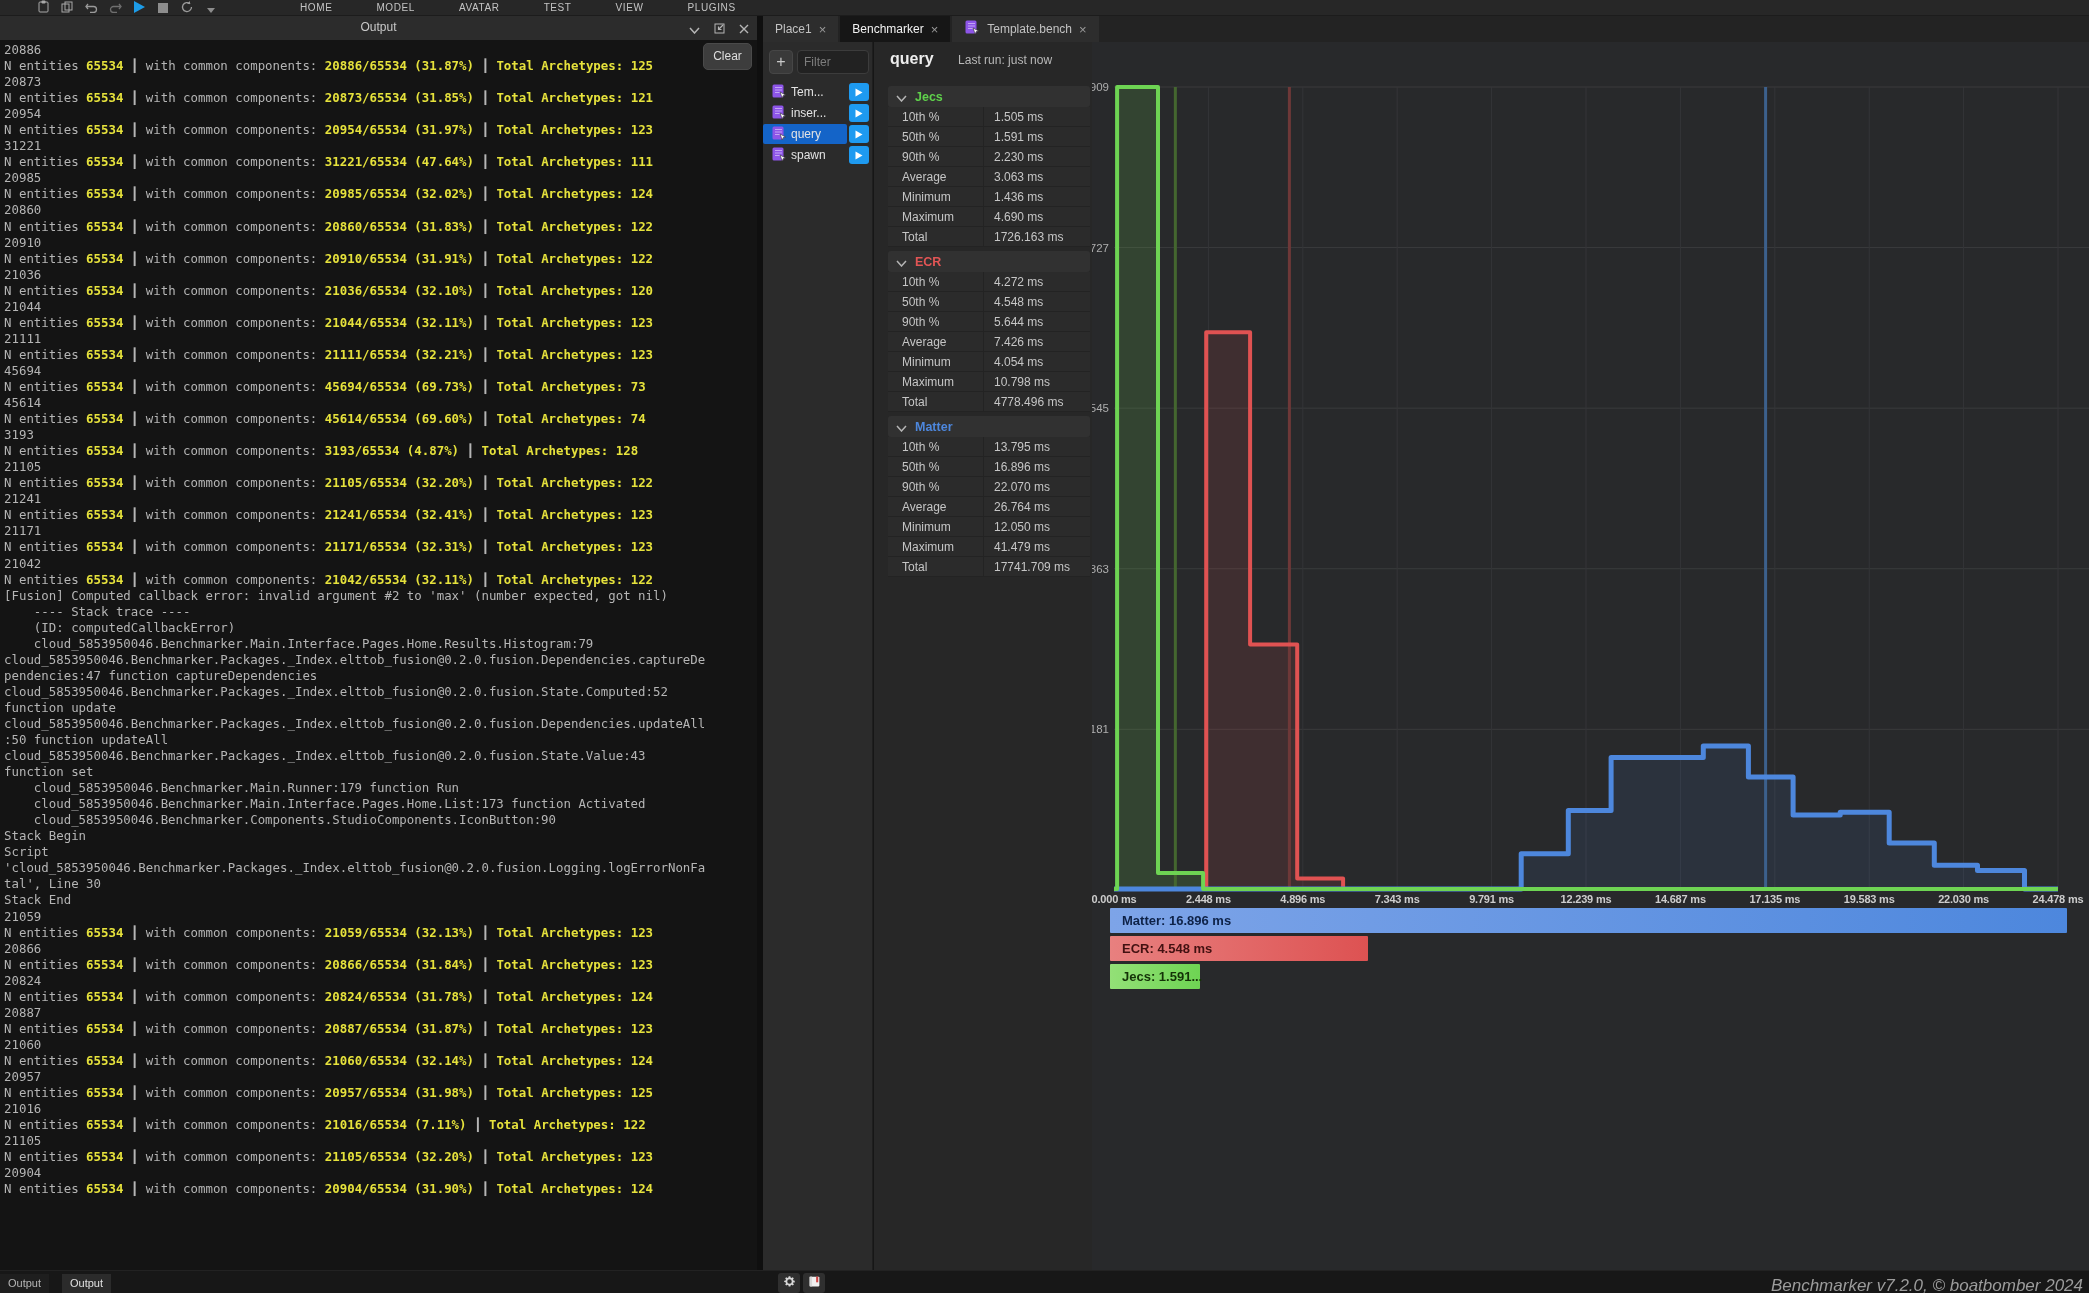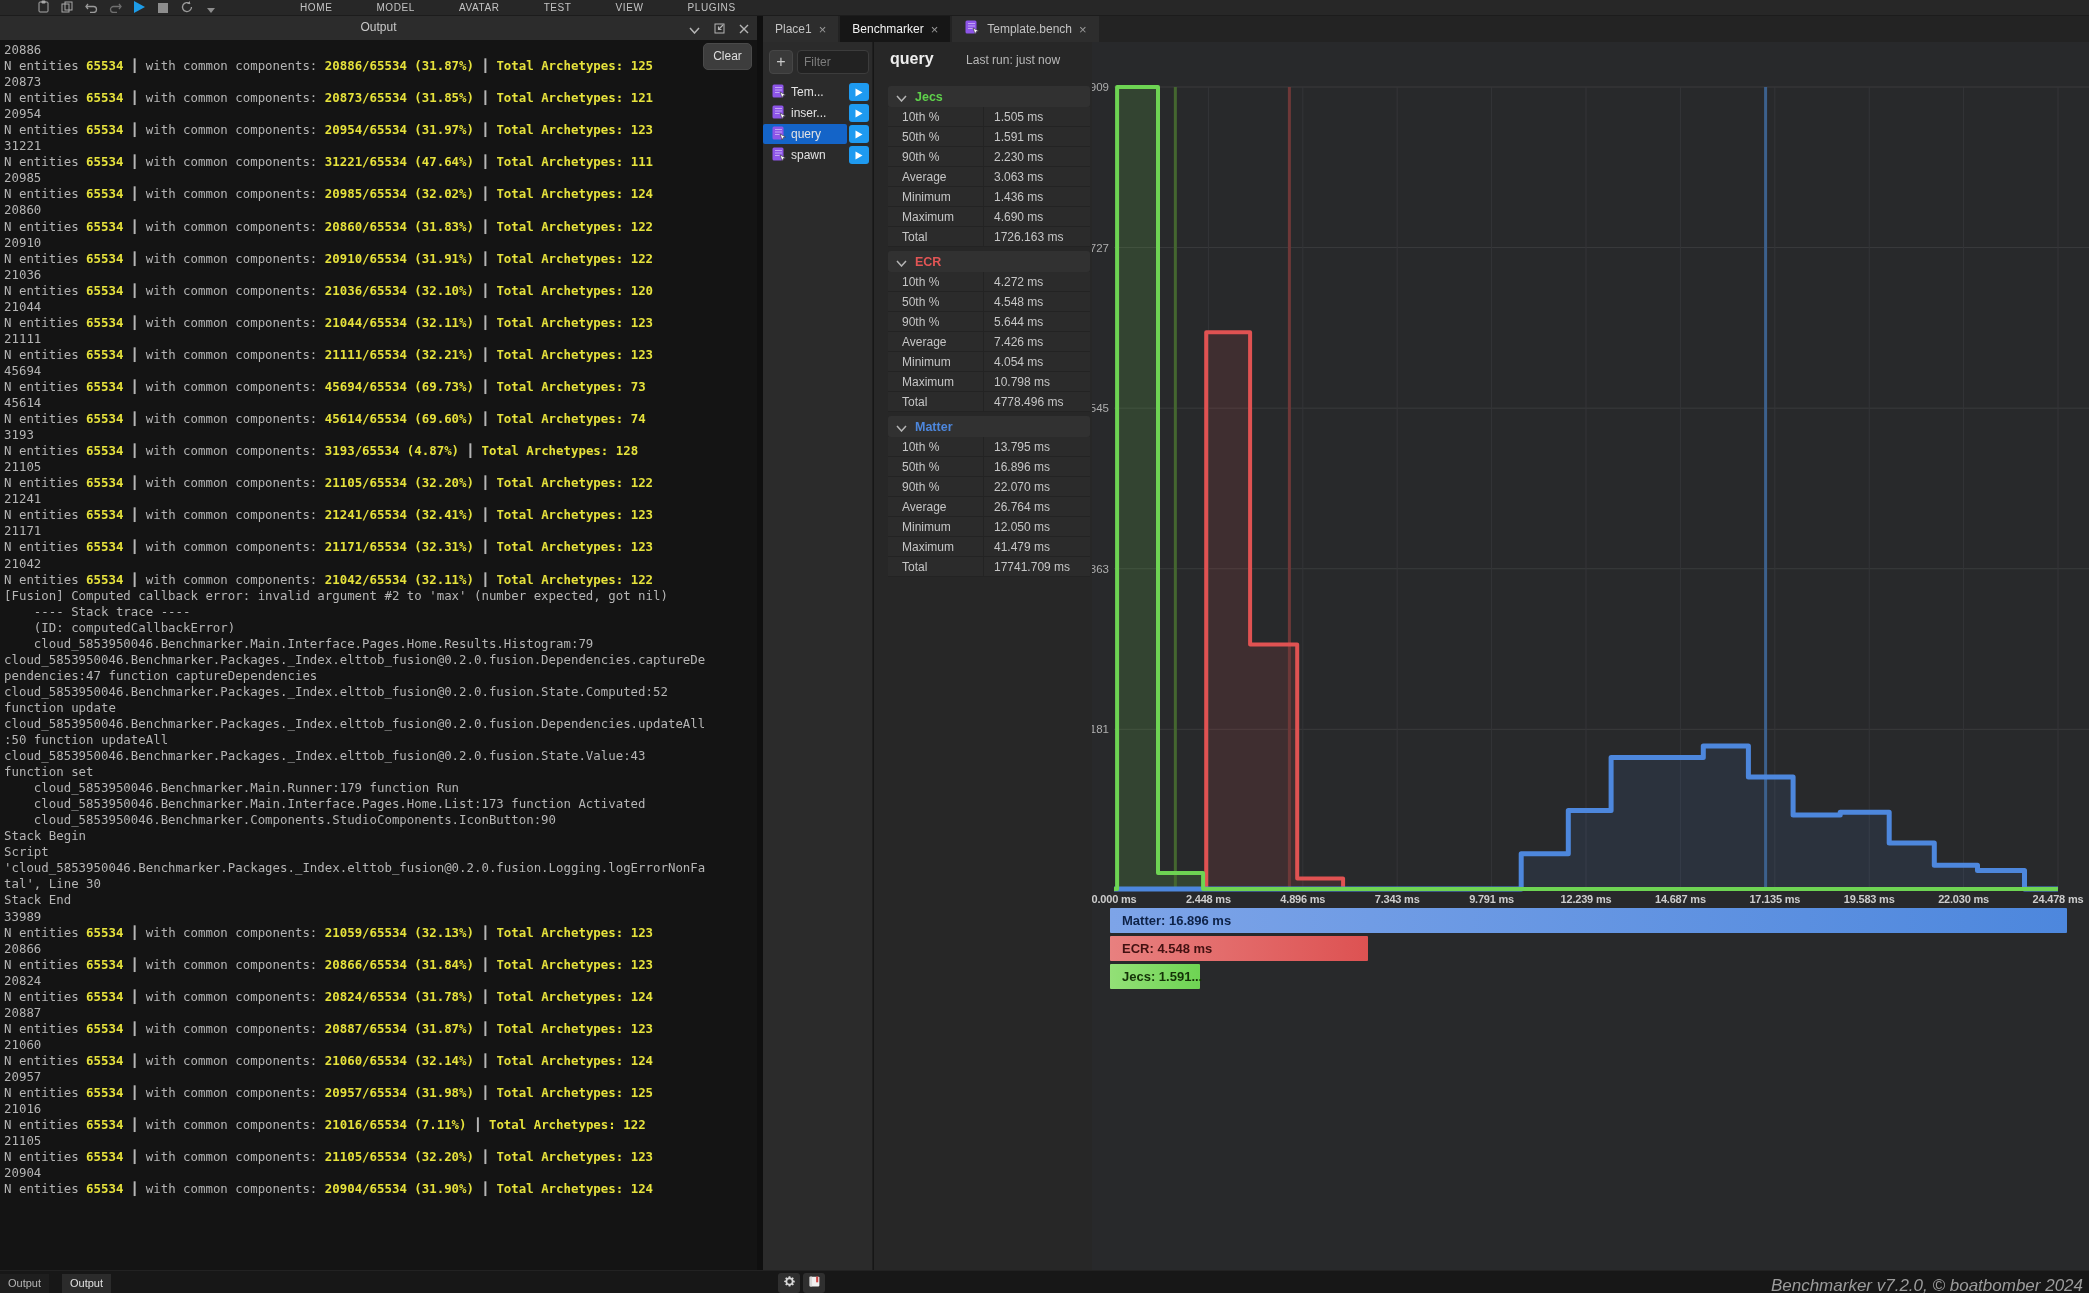--- a/index.html
+++ b/index.html
@@ -41,21 +41,21 @@
   .bench-sel { position:absolute; left:0; top:0; width:84px; height:20px; border-radius:2px; }
   .bench-row.selected .bench-sel { background:#1464c8; }
   .bench-row .sicon { position:absolute; left:8px; top:2px; }
   .bench-row .blabel { position:absolute; left:28px; top:3px; font-size:12px; color:#e3e3e3; }
   .play-btn { position:absolute; right:4px; top:1px; width:20px; height:18px; background:#1e9af0; border-radius:3px; display:flex; align-items:center; justify-content:center; }
 
   
   .stats-panel { position:absolute; left:874px; top:42px; width:218px; height:1228px; background:#272727; }
   .stats-head { position:absolute; left:16px; top:8px; }
   .stats-title { font-size:16px; font-weight:bold; color:#ededed; display:inline-block; }
-  .stats-lastrun { font-size:12px; color:#b9b9b9; display:inline-block; margin-left:28px; }
+  .stats-lastrun { font-size:12px; color:#b9b9b9; display:inline-block; margin-left:20px; }
   .sections { position:absolute; left:14px; top:40px; width:202px; }
   .sec-header { height:21px; background:#313131; border-radius:3px; display:flex; align-items:center; gap:8px; padding-left:8px; margin-top:4px; }
   .sec-name { font-size:12.5px; font-weight:bold; }
   .sec-rows { }
   .sec-row { display:flex; height:20px; background:#2b2b2b; border-bottom:1px solid #232323; align-items:center; }
   .sec-row .rl { width:96px; padding-left:14px; font-size:12px; color:#c6c6c6; border-right:1px solid #232323; line-height:20px; height:20px; }
   .sec-row .rv { padding-left:10px; font-size:12px; color:#c6c6c6; }
 
   
   .chart-panel { position:absolute; left:1092px; top:42px; width:997px; height:1228px; background:#28292b; }
@@ -199,21 +199,21 @@
       <div class="cline"><span class="c-g">function set</span></div>
       <div class="cline"><span class="c-g">    cloud_5853950046.Benchmarker.Main.Runner:179 function Run</span></div>
       <div class="cline"><span class="c-g">    cloud_5853950046.Benchmarker.Main.Interface.Pages.Home.List:173 function Activated</span></div>
       <div class="cline"><span class="c-g">    cloud_5853950046.Benchmarker.Components.StudioComponents.IconButton:90</span></div>
       <div class="cline"><span class="c-g"></span></div>
       <div class="cline"><span class="c-g">Stack Begin</span></div>
       <div class="cline"><span class="c-g">Script</span></div>
       <div class="cline"><span class="c-g">'cloud_5853950046.Benchmarker.Packages._Index.elttob_fusion@0.2.0.fusion.Logging.logErrorNonFa</span></div>
       <div class="cline"><span class="c-g">tal', Line 30</span></div>
       <div class="cline"><span class="c-g">Stack End</span></div>
-      <div class="cline"><span class="c-g">33989</span></div>
+      <div class="cline"><span class="c-g">21059</span></div>
       <div class="cline"><span class="c-g">N entities </span><span class="c-y">65534</span><span class="c-g"> ┃ with common components: </span><span class="c-y">21059/65534 (32.13%)</span><span class="c-g"> ┃ </span><span class="c-y">Total Archetypes: 123</span></div>
       <div class="cline"><span class="c-g">20866</span></div>
       <div class="cline"><span class="c-g">N entities </span><span class="c-y">65534</span><span class="c-g"> ┃ with common components: </span><span class="c-y">20866/65534 (31.84%)</span><span class="c-g"> ┃ </span><span class="c-y">Total Archetypes: 123</span></div>
       <div class="cline"><span class="c-g">20824</span></div>
       <div class="cline"><span class="c-g">N entities </span><span class="c-y">65534</span><span class="c-g"> ┃ with common components: </span><span class="c-y">20824/65534 (31.78%)</span><span class="c-g"> ┃ </span><span class="c-y">Total Archetypes: 124</span></div>
       <div class="cline"><span class="c-g">20887</span></div>
       <div class="cline"><span class="c-g">N entities </span><span class="c-y">65534</span><span class="c-g"> ┃ with common components: </span><span class="c-y">20887/65534 (31.87%)</span><span class="c-g"> ┃ </span><span class="c-y">Total Archetypes: 123</span></div>
       <div class="cline"><span class="c-g">21060</span></div>
       <div class="cline"><span class="c-g">N entities </span><span class="c-y">65534</span><span class="c-g"> ┃ with common components: </span><span class="c-y">21060/65534 (32.14%)</span><span class="c-g"> ┃ </span><span class="c-y">Total Archetypes: 124</span></div>
       <div class="cline"><span class="c-g">20957</span></div>

